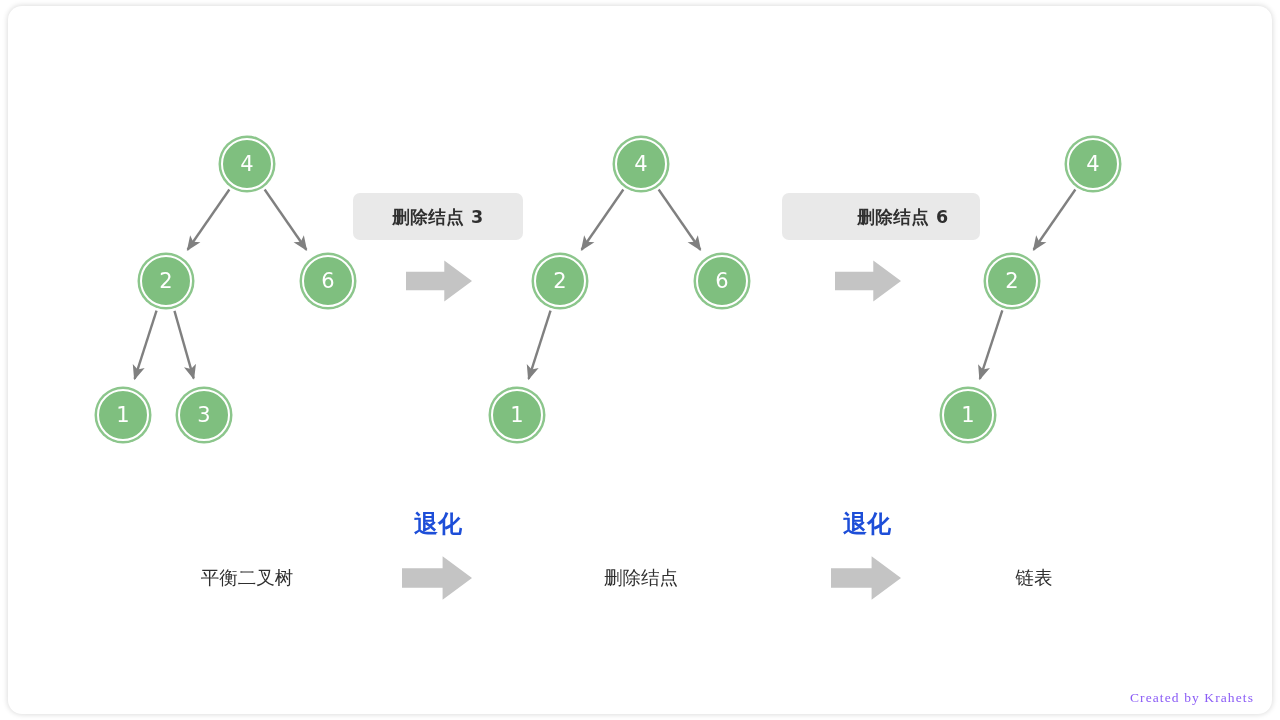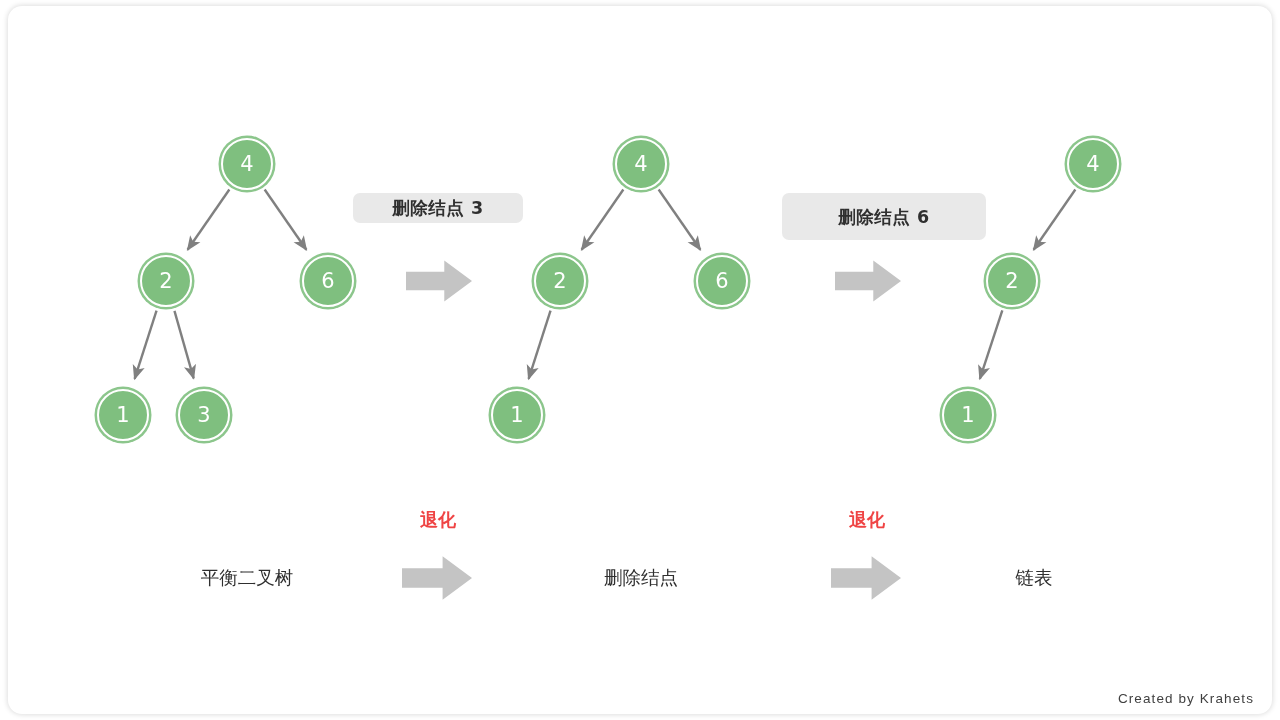--- a/index.html
+++ b/index.html
@@ -72,44 +72,44 @@
     justify-content: center;
     white-space: nowrap;
     letter-spacing: 0.5px;
     font-family: "DejaVu Sans", "Liberation Sans", sans-serif;
   }
   .block-arrow {
     position: absolute;
   }
   .cap-deg {
     position: absolute;
-    color: #ef4444;
-    font-size: 18px;
+    color: #1d4ed8;
+    font-size: 24px;
     font-weight: bold;
     white-space: nowrap;
     text-align: center;
     font-family: "DejaVu Sans", "Liberation Sans", sans-serif;
   }
   .cap-name {
     position: absolute;
     color: #2f2f2f;
     font-size: 18.5px;
     font-weight: normal;
     white-space: nowrap;
     text-align: center;
     font-family: "DejaVu Sans", "Liberation Sans", sans-serif;
   }
   .watermark {
     position: absolute;
     right: 26px;
     bottom: 14px;
-    color: #404040;
+    color: #8b5cf6;
     font-size: 13.5px;
     letter-spacing: 1.1px;
-    font-family: Liberation Sans, sans-serif;
+    font-family: Liberation Serif, serif;
   }
 </style>
 </head>
 <body>
 
 <div id="canvas">
   <div class="frame"></div>
   <div class="stage">
 
     <svg class="edges" viewBox="0 0 1280 720">
@@ -140,25 +140,25 @@
         <div class="node" style="left: 615px; top: 138px;">4</div>
         <div class="node" style="left: 534px; top: 255px;">2</div>
         <div class="node" style="left: 696px; top: 255px;">6</div>
         <div class="node" style="left: 491px; top: 389px;">1</div>
         <div class="node" style="left: 1067px; top: 138px;">4</div>
         <div class="node" style="left: 986px; top: 255px;">2</div>
         <div class="node" style="left: 942px; top: 389px;">1</div>
       </div>
 
     <div id="ops-layer">
-        <div class="op-label" style="left: 353px; top: 193px; width: 170px; height: 30px;">删除结点  3</div>
+        <div class="op-label" style="left: 353px; top: 193px; width: 170px; height: 47px;">删除结点  3</div>
         <div class="block-arrow" style="left: 406px; top: 257px; width: 66px; height: 48px;"><svg viewBox="0 0 100 62" width="66" height="48">
             <path d="M0,17 L58,17 L58,0 L100,31 L58,62 L58,45 L0,45 Z" fill="#c4c4c4"></path>
           </svg></div>
-        <div class="op-label" style="left: 782px; top: 193px; width: 204px; height: 47px;">删除结点  6</div>
+        <div class="op-label" style="left: 782px; top: 193px; width: 154px; height: 47px; padding-left: 44px;">删除结点  6</div>
         <div class="block-arrow" style="left: 835px; top: 257px; width: 66px; height: 48px;"><svg viewBox="0 0 100 62" width="66" height="48">
             <path d="M0,17 L58,17 L58,0 L100,31 L58,62 L58,45 L0,45 Z" fill="#c4c4c4"></path>
           </svg></div>
       </div>
 
     <div id="captions-layer">
         <div class="cap-deg" style="left: 378px; top: 508px; width: 120px;">退化</div>
         <div class="block-arrow" style="left: 402px; top: 556px; width: 70px; height: 44px;"><svg viewBox="0 0 100 62" width="70" height="44">
             <path d="M0,17 L58,17 L58,0 L100,31 L58,62 L58,45 L0,45 Z" fill="#c4c4c4"></path>
           </svg></div>

